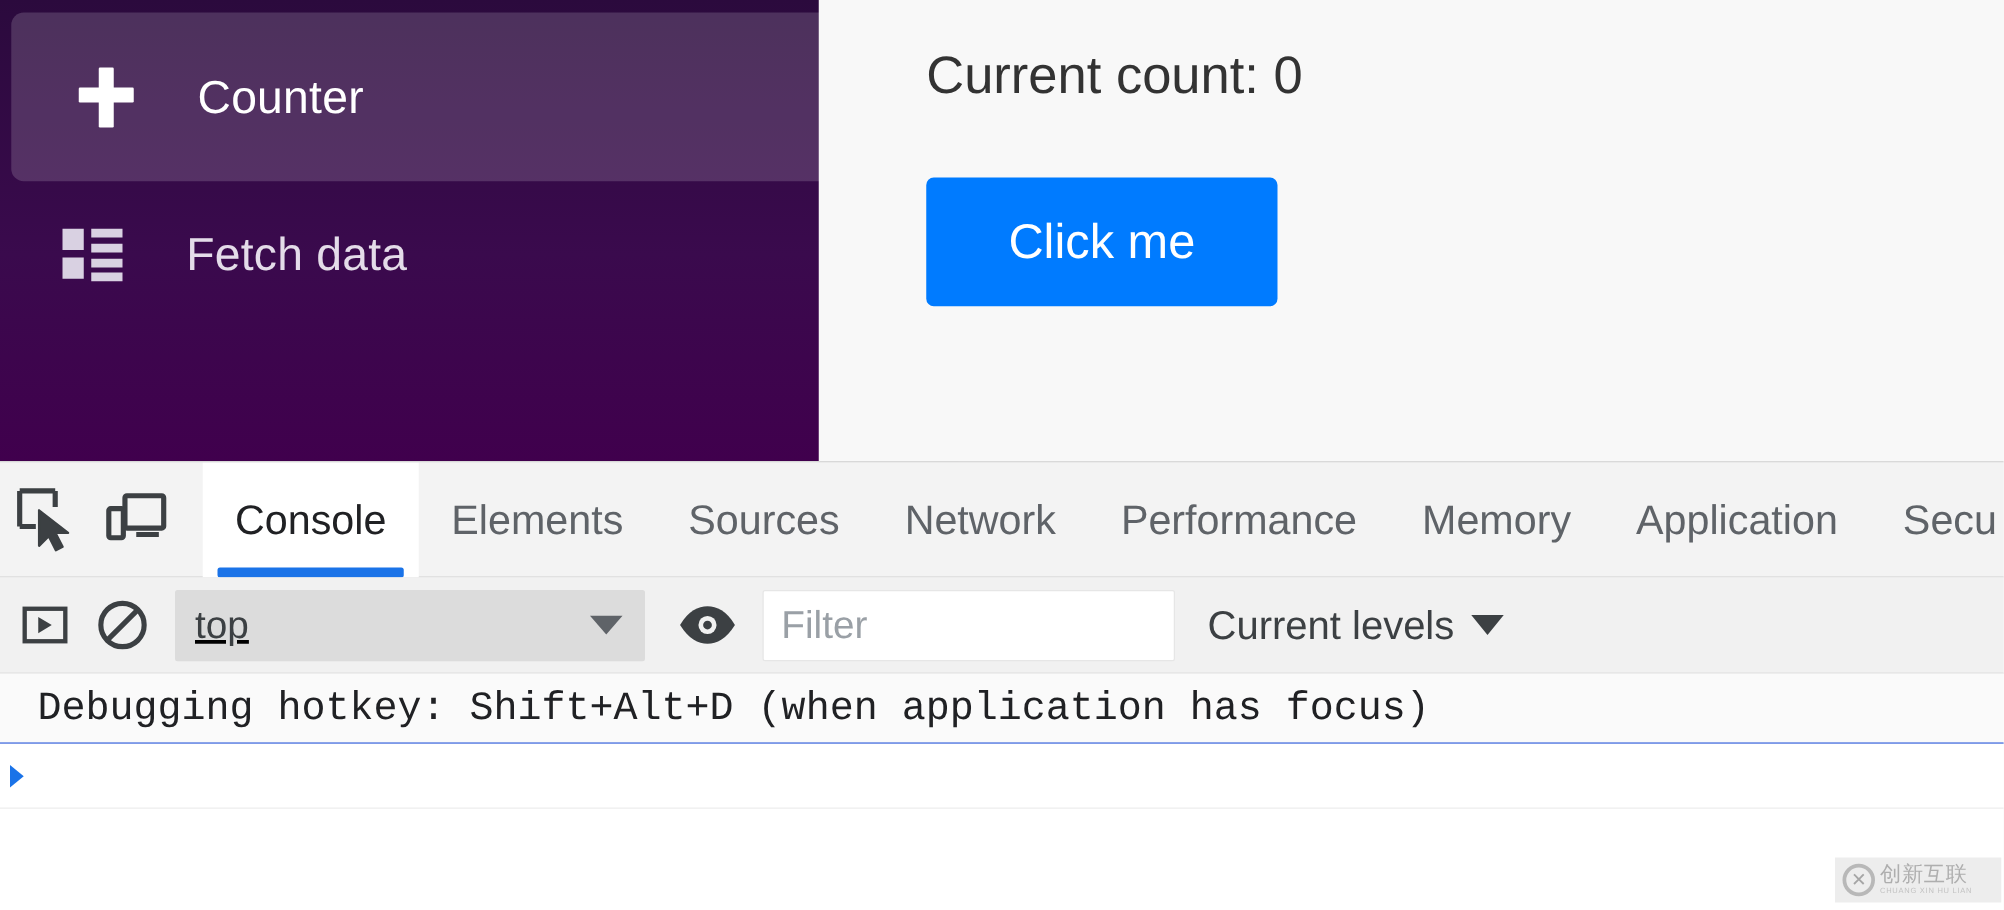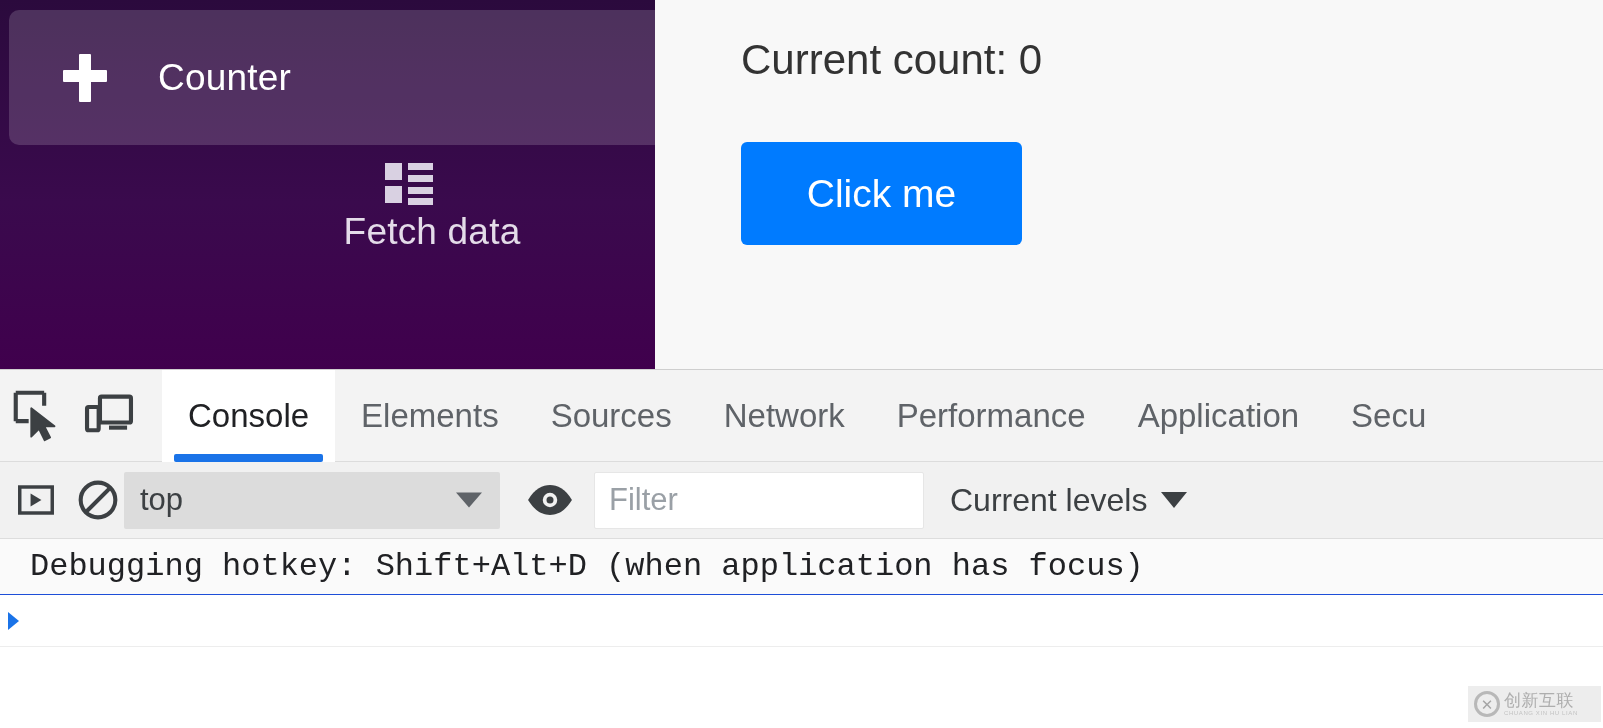--- a/index.html
+++ b/index.html
@@ -64,21 +64,20 @@
     background: rgba(255,255,255,0.16);
     border-radius: 10px;
     margin: 10px 42px 0 9px;
     height: 135px;
     color: #ffffff;
   }
 
   .nav-item.idle {
     margin-top: 16px;
     height: 84px;
-    flex-direction: column;
   }
 
   .nav-icon {
     width: 52px;
     height: 52px;
     flex: 0 0 52px;
     display: block;
     position: relative;
   }
 
@@ -237,30 +236,32 @@
   .cb-icon {
     width: 52px;
     height: 52px;
     margin-left: 10px;
     position: relative;
     flex: 0 0 52px;
     cursor: pointer;
   }
 
   .ctx-select {
+    margin-left: 16px;
     width: 376px;
     height: 57px;
     background: #dcdcdc;
     border: none;
     border-radius: 2px;
     display: flex;
     align-items: center;
     position: relative;
     cursor: pointer;
     flex: 0 0 376px;
+    text-decoration: underline;
   }
   .ctx-select .ctx-label {
     margin-left: 16px;
     font-size: 31px;
     color: #3c4043;
   }
   .ctx-select .caret {
     position: absolute;
     right: 18px;
     top: 50%;
@@ -469,20 +470,21 @@
           <rect x="3.5" y="8.5" width="4.5" height="9" rx="0.6" fill="none" stroke="#3c4043" stroke-width="1.6"></rect>
         </svg>
       </span>
 
       <div class="dt-tabs">
         <div class="dt-tab selected">Console</div>
         <div class="dt-tab">Elements</div>
         <div class="dt-tab">Sources</div>
         <div class="dt-tab">Network</div>
         <div class="dt-tab">Performance</div>
+        <div class="dt-tab">Memory</div>
         <div class="dt-tab">Application</div>
         <div class="dt-tab">Secu</div>
       </div>
     </div>
 
     <div class="dt-consolebar">
 
       <span class="cb-icon">
         <svg width="52" height="52" viewBox="0 0 24 24" aria-hidden="true">
           <rect x="4.5" y="6" width="15" height="12" fill="none" stroke="#3c4043" stroke-width="1.6"></rect>

